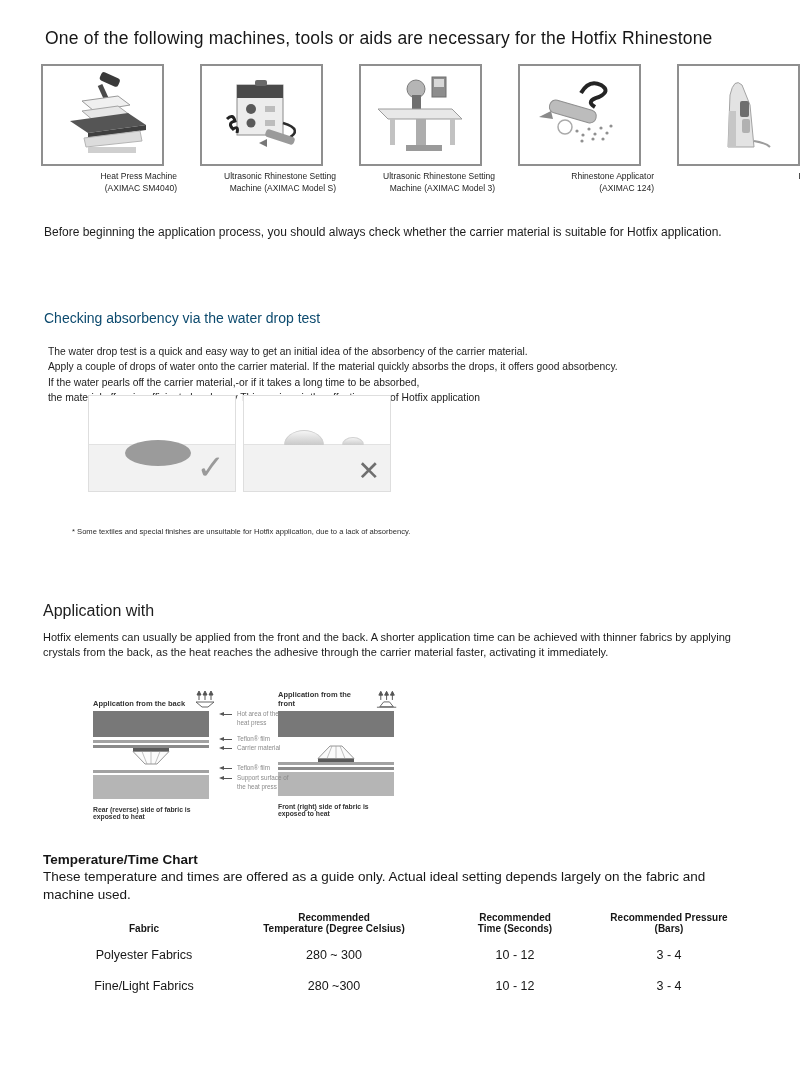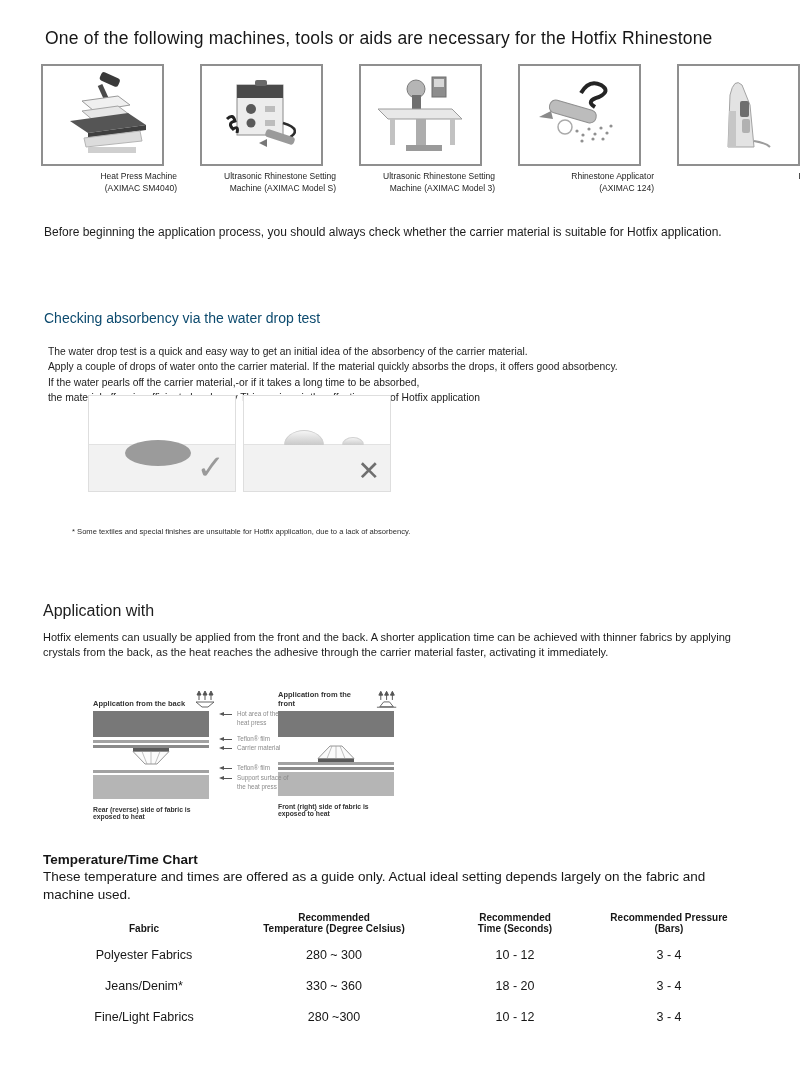--- a/index.html
+++ b/index.html
@@ -340,26 +340,20 @@
       </tr>
     </thead>
     <tbody>
       <tr>
         <td>Polyester Fabrics</td>
         <td>280 ~ 300</td>
         <td>10 - 12</td>
         <td>3 - 4</td>
       </tr>
       <tr>
-        <td>Jeans/Denim*</td>
-        <td>330 ~ 360</td>
-        <td>18 - 20</td>
-        <td>3 - 4</td>
-      </tr>
-      <tr>
         <td>Fine/Light Fabrics</td>
         <td>280 ~300</td>
         <td>10 - 12</td>
         <td>3 - 4</td>
       </tr>
     </tbody>
   </table>
 
 </div>
 

